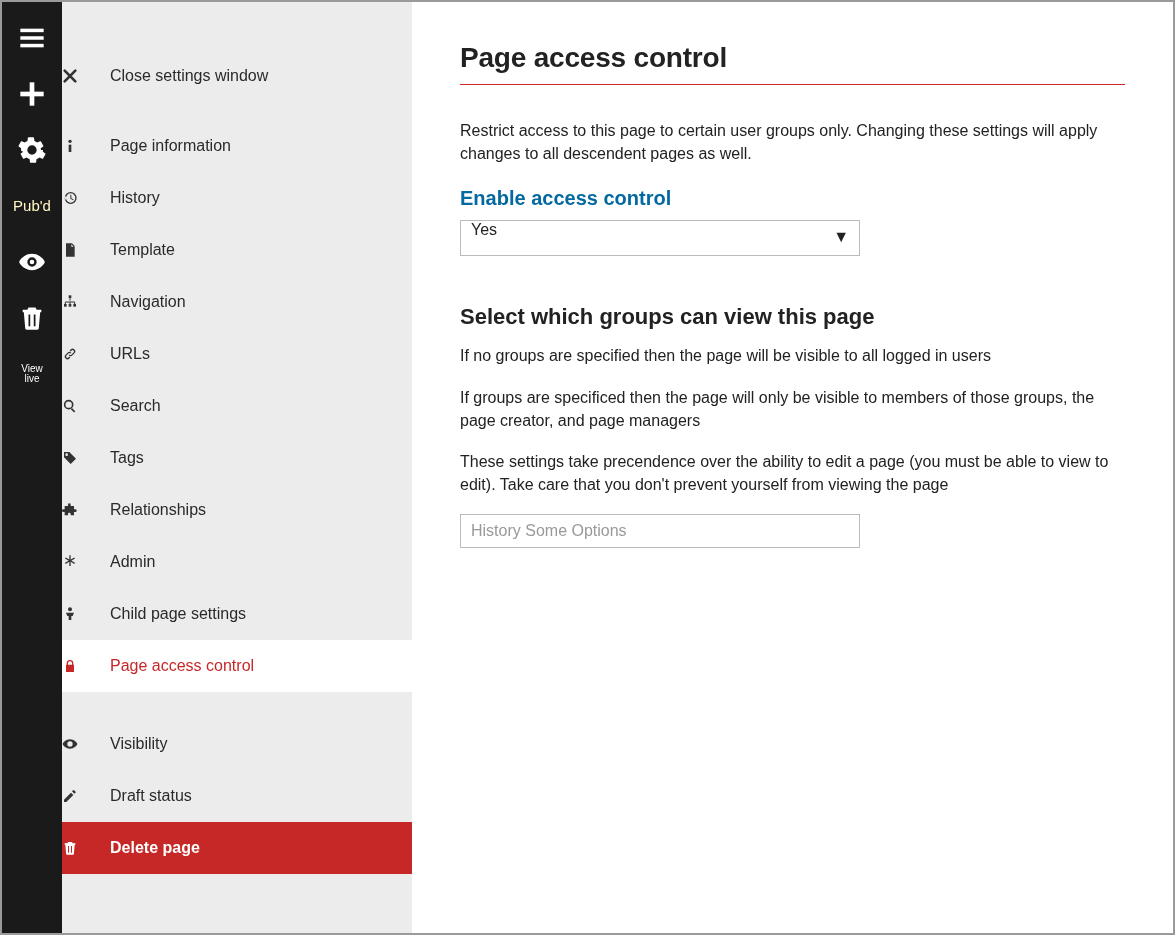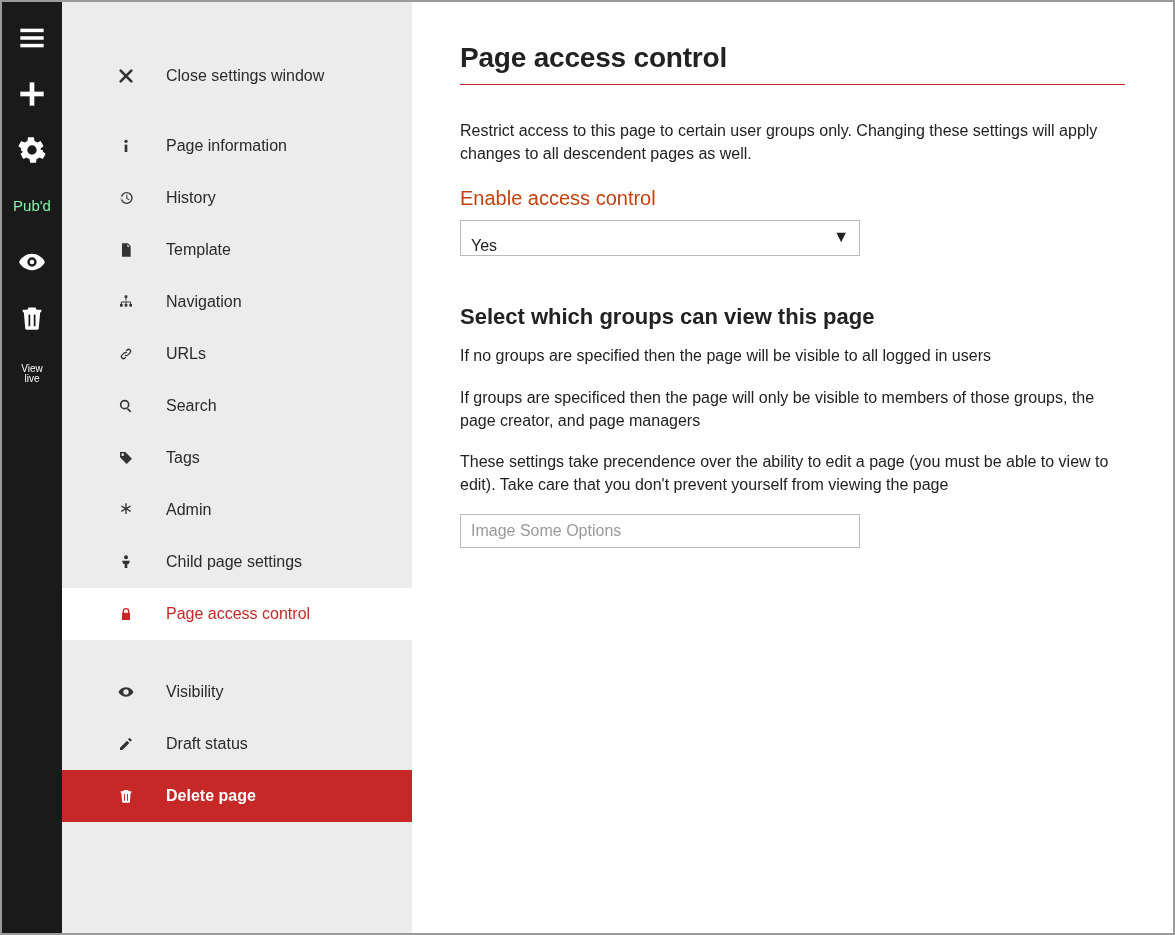--- a/index.html
+++ b/index.html
@@ -35,38 +35,37 @@
     align-items: center;
     justify-content: center;
     cursor: pointer;
     color: #fff;
   }
   .rail-item.text-only {
     font-size: 15px;
     line-height: 1.05;
     text-align: center;
   }
-  .rail-item.pubd { color: #86efac; font-weight: 500; }
+  .rail-item.pubd { color: #fef9c3; font-weight: 500; }
   .rail-item svg { width: 28px; height: 28px; fill: #fff; }
   .rail-item.view-live { font-size: 10px; line-height: 1.05; }
 
   
   .settings-nav {
     width: 350px;
     background: #ececec;
     display: flex;
     flex-direction: column;
     padding-top: 48px;
     overflow: visible;
   }
   .settings-nav-item {
     display: flex;
     align-items: center;
     height: 52px;
-    padding-left: 56px;
     cursor: pointer;
     color: #2a2a2a;
     font-size: 16px;
   }
   .settings-nav-item .icon {
     width: 48px;
     display: flex;
     align-items: center;
     justify-content: flex-start;
   }
@@ -110,31 +109,31 @@
   }
   .intro {
     font-size: 16px;
     color: #222;
     line-height: 1.45;
     margin-bottom: 22px;
     max-width: 700px;
   }
   .field-label {
     font-size: 20px;
-    font-weight: 400;
-    color: #c2410c;
+    font-weight: 700;
+    color: #0369a1;
     margin-bottom: 10px;
   }
   .select-wrap {
     position: relative;
     width: 400px;
     height: 36px;
     border: 1px solid #bbb;
     display: flex;
-    align-items: flex-end;
+    align-items: flex-start;
     padding: 0 36px 0 10px;
     font-size: 16px;
     color: #222;
     cursor: pointer;
     margin-bottom: 48px;
   }
   .select-wrap .arrow {
     position: absolute;
     right: 10px;
     top: 50%;
@@ -281,20 +280,28 @@
 
     <div class="settings-nav-item">
       <span class="icon">
         <svg viewBox="0 0 24 24">
             <path d="M3 3h8l10 10-8 8L3 11V3zm4 2a2 2 0 100 4 2 2 0 000-4z"></path>
           </svg>
       </span>
       <span>Tags</span>
     </div>
 
+    <div class="settings-nav-item">
+      <span class="icon">
+        <svg viewBox="0 0 24 24">
+            <path d="M4 6h5V4a2 2 0 114 0v2h5v5h2a2 2 0 110 4h-2v5h-5v-2a2 2 0 10-4 0v2H4v-5H2a2 2 0 110-4h2V6z"></path>
+          </svg>
+      </span>
+      <span>Relationships</span>
+    </div>
 
     <div class="settings-nav-item">
       <span class="icon">
         <svg viewBox="0 0 24 24">
             <path d="M11 2h2v6.3l5.5-3.2 1 1.7L14 10l5.5 3.2-1 1.7L13 11.7V18h-2v-6.3L5.5 14.9l-1-1.7L10 10 4.5 6.8l1-1.7L11 8.3V2z"></path>
           </svg>
       </span>
       <span>Admin</span>
     </div>
 
@@ -360,17 +367,17 @@
       <span>Yes</span>
       <span class="arrow">▼</span>
     </div>
 
     <div class="section-title">Select which groups can view this page</div>
     <p class="para">If no groups are specified then the page will be visible to all logged in users</p>
     <p class="para">If groups are specificed then the page will only be visible to members of those groups, the page creator, and page managers</p>
     <p class="para">These settings take precendence over the ability to edit a page (you must be able to view to edit). Take care that you don't prevent yourself from viewing the page</p>
 
     <div class="multiselect">
-      <span>Image Some Options</span>
+      <span>History Some Options</span>
     </div>
   </div>
 
 </div>
 
 </body></html>

